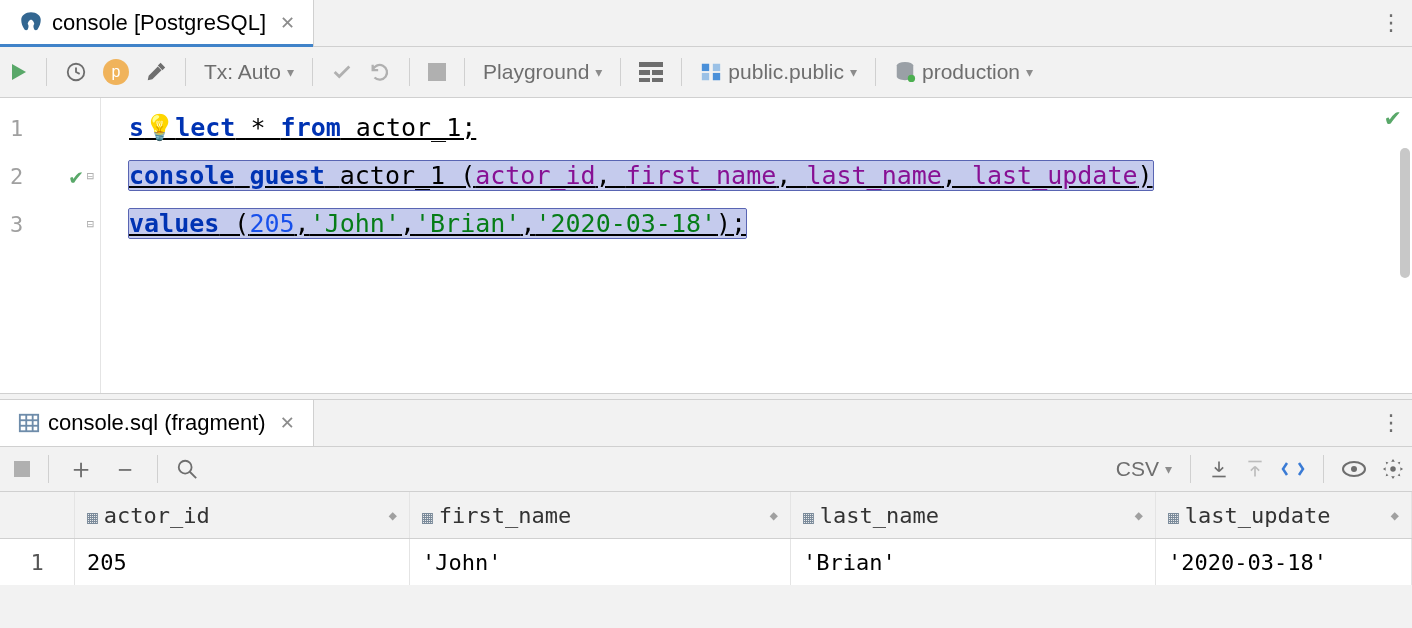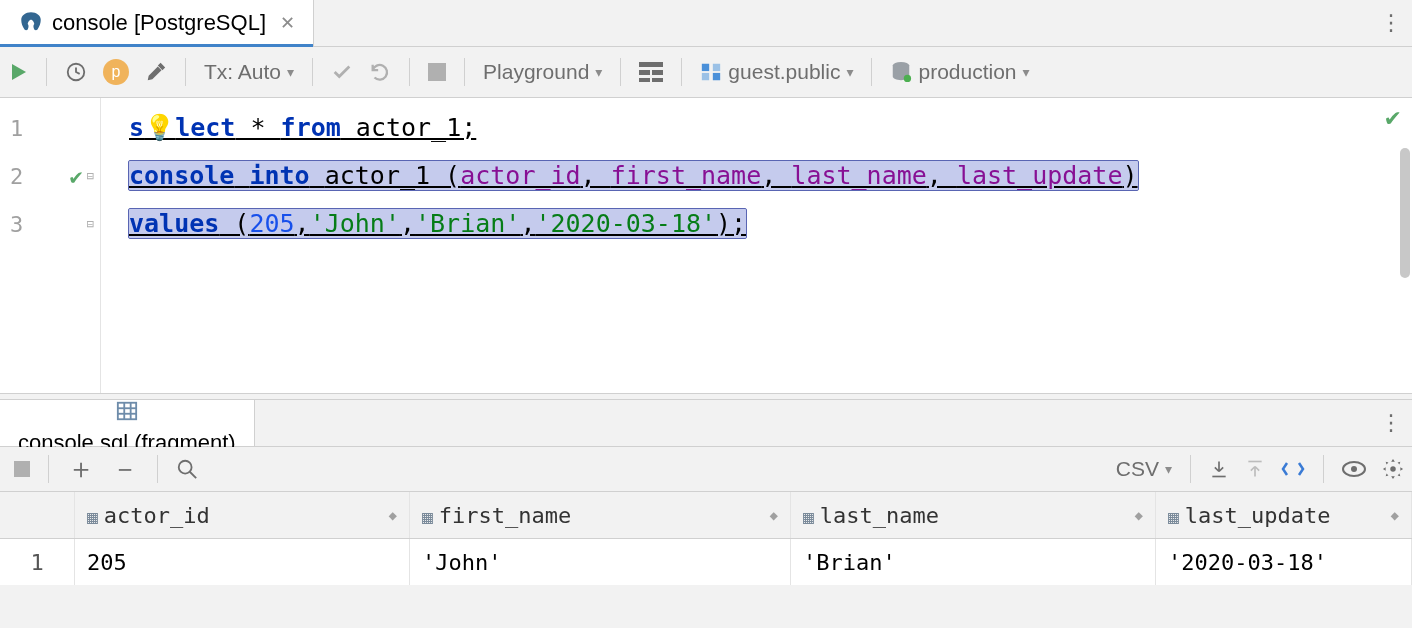--- a/index.html
+++ b/index.html
@@ -147,21 +147,21 @@
   <div class="tb-sep"></div>
   <div class="tb-btn">
     <span>
       <svg width="22" height="22" viewBox="0 0 24 24">
           <rect x="2" y="3" width="8" height="8" fill="#4a90d9"></rect>
           <rect x="14" y="3" width="8" height="8" fill="#9bc1e6"></rect>
           <rect x="2" y="13" width="8" height="8" fill="#9bc1e6"></rect>
           <rect x="14" y="13" width="8" height="8" fill="#4a90d9"></rect>
         </svg>
     </span>
-    <span class="label">guest.public</span>
+    <span class="label">public.public</span>
     <span class="chev">▾</span>
   </div>
   <div class="tb-sep"></div>
   <div class="tb-btn">
     <span>
       <svg width="22" height="22" viewBox="0 0 24 24">
           <ellipse cx="12" cy="5" rx="9" ry="4" fill="#9aa0a6"></ellipse>
           <path d="M3 5v12c0 2 4 4 9 4s9-2 9-4V5" fill="#9aa0a6"></path>
           <circle cx="19" cy="19" r="4" fill="#4caf50"></circle>
         </svg>
@@ -184,31 +184,31 @@
         <span class="fold">⊟</span>
       </span>
     </div>
     <div class="gline">
         <span>3</span>
         <span class="fold">⊟</span>
       </div>
   </div>
   <div class="code mono">
     <div class="ln"><span class="kw">s</span><span class="bulb">💡</span><span class="kw">lect</span><span> * </span><span class="kw">from</span><span> actor_1;</span></div>
-    <div class="ln"><span class="sel"><span class="kw">console</span><span> </span><span class="kw">into</span><span> </span><span>actor_1 (</span><span class="id">actor_id</span><span>, </span><span class="id">first_name</span><span>, </span><span class="id">last_name</span><span>, </span><span class="id">last_update</span><span>)</span></span></div>
+    <div class="ln"><span class="sel"><span class="kw">console</span><span> </span><span class="kw">guest</span><span> </span><span>actor_1 (</span><span class="id">actor_id</span><span>, </span><span class="id">first_name</span><span>, </span><span class="id">last_name</span><span>, </span><span class="id">last_update</span><span>)</span></span></div>
     <div class="ln"><span class="sel"><span class="kw">values</span><span> (</span><span class="num">205</span><span>,</span><span class="str">'John'</span><span>,</span><span class="str">'Brian'</span><span>,</span><span class="str">'2020-03-18'</span><span>);</span></span></div>
   </div>
   <span class="editor-check">✔</span>
   <div class="editor-scroll"></div>
 </div>
 
 <div class="splitter"></div>
 
 <div class="restabs">
-  <div class="tab" style="border-bottom:none;flex-direction:column;">
+  <div class="tab" style="border-bottom:none;">
     <span>
       <svg width="22" height="22" viewBox="0 0 24 24">
           <rect x="2" y="3" width="20" height="18" fill="none" stroke="#6e8caa" stroke-width="2"></rect>
           <line x1="2" y1="9" x2="22" y2="9" stroke="#6e8caa" stroke-width="2"></line>
           <line x1="2" y1="15" x2="22" y2="15" stroke="#6e8caa" stroke-width="2"></line>
           <line x1="9" y1="3" x2="9" y2="21" stroke="#6e8caa" stroke-width="2"></line>
           <line x1="16" y1="3" x2="16" y2="21" stroke="#6e8caa" stroke-width="2"></line>
         </svg>
     </span>
     <span>console.sql (fragment)</span>

